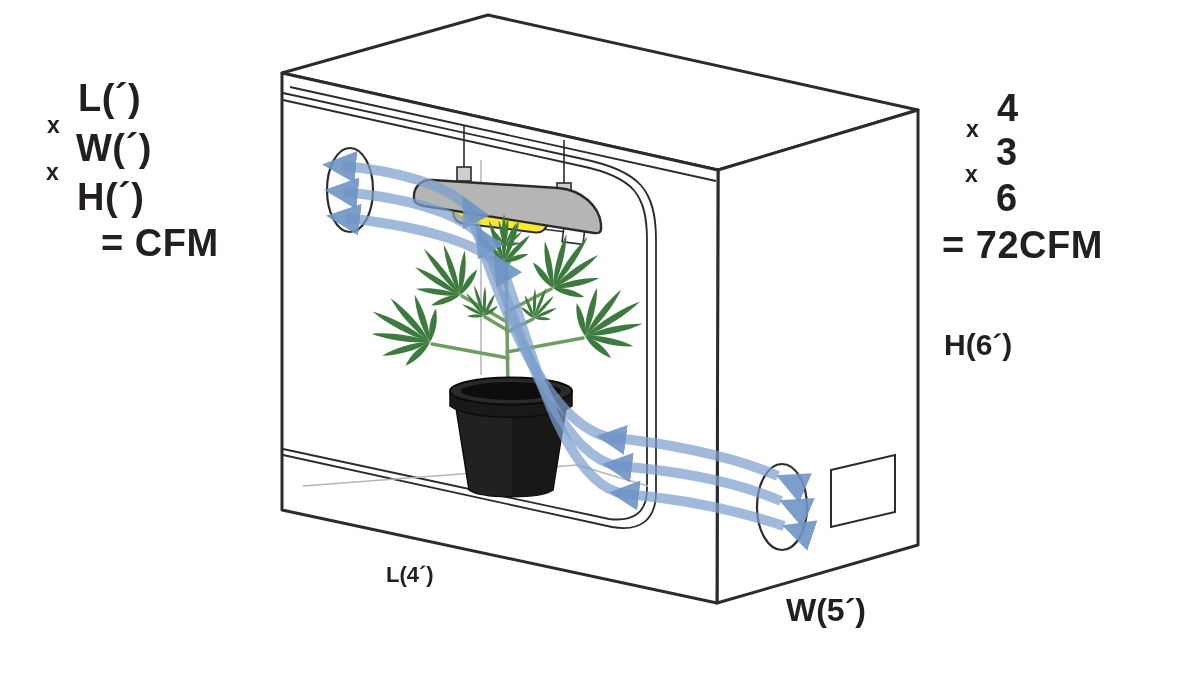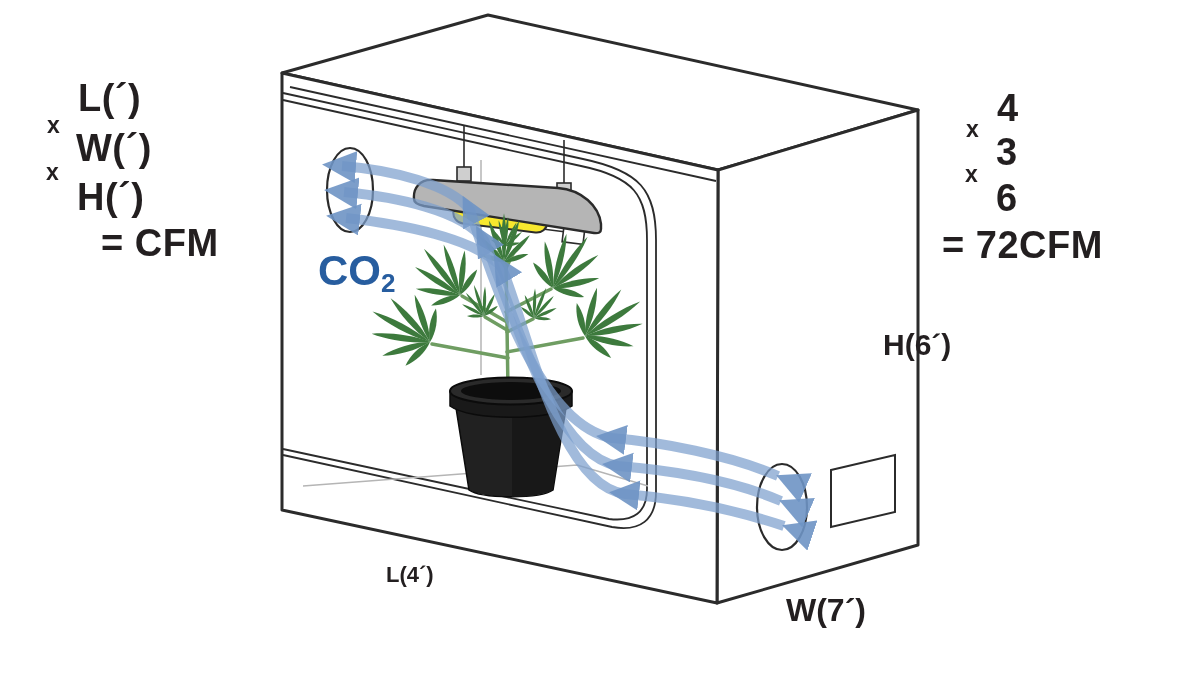--- a/index.html
+++ b/index.html
@@ -128,19 +128,18 @@
 
   <div>
     <span class="txt big" style="left:997px;top:89px;">4</span>
     <span class="txt mult" style="left:966px;top:118px;">x</span>
     <span class="txt big" style="left:996px;top:133px;">3</span>
     <span class="txt mult" style="left:965px;top:163px;">x</span>
     <span class="txt big" style="left:996px;top:179px;">6</span>
     <span class="txt big" style="left:942px;top:226px;">= 72CFM</span>
   </div>
 
-  <span class="txt dim" style="left:883px;top:330px;text-align:center;">H(6´)</span>
+  <span class="txt dim" style="left:944px;top:330px;text-align:center;">H(6´)</span>
   <span class="txt dim" style="left:386px;top:564px;font-size:22px;">L(4´)</span>
-  <span class="txt dim" style="left:786px;top:594px;font-size:32px;">W(7´)</span>
+  <span class="txt dim" style="left:786px;top:594px;font-size:32px;">W(5´)</span>
 
-  <span class="co2" style="left:318px;top:250px;"><span>CO</span><sub>2</sub></span>
 
 </div>
 
 </body></html>

